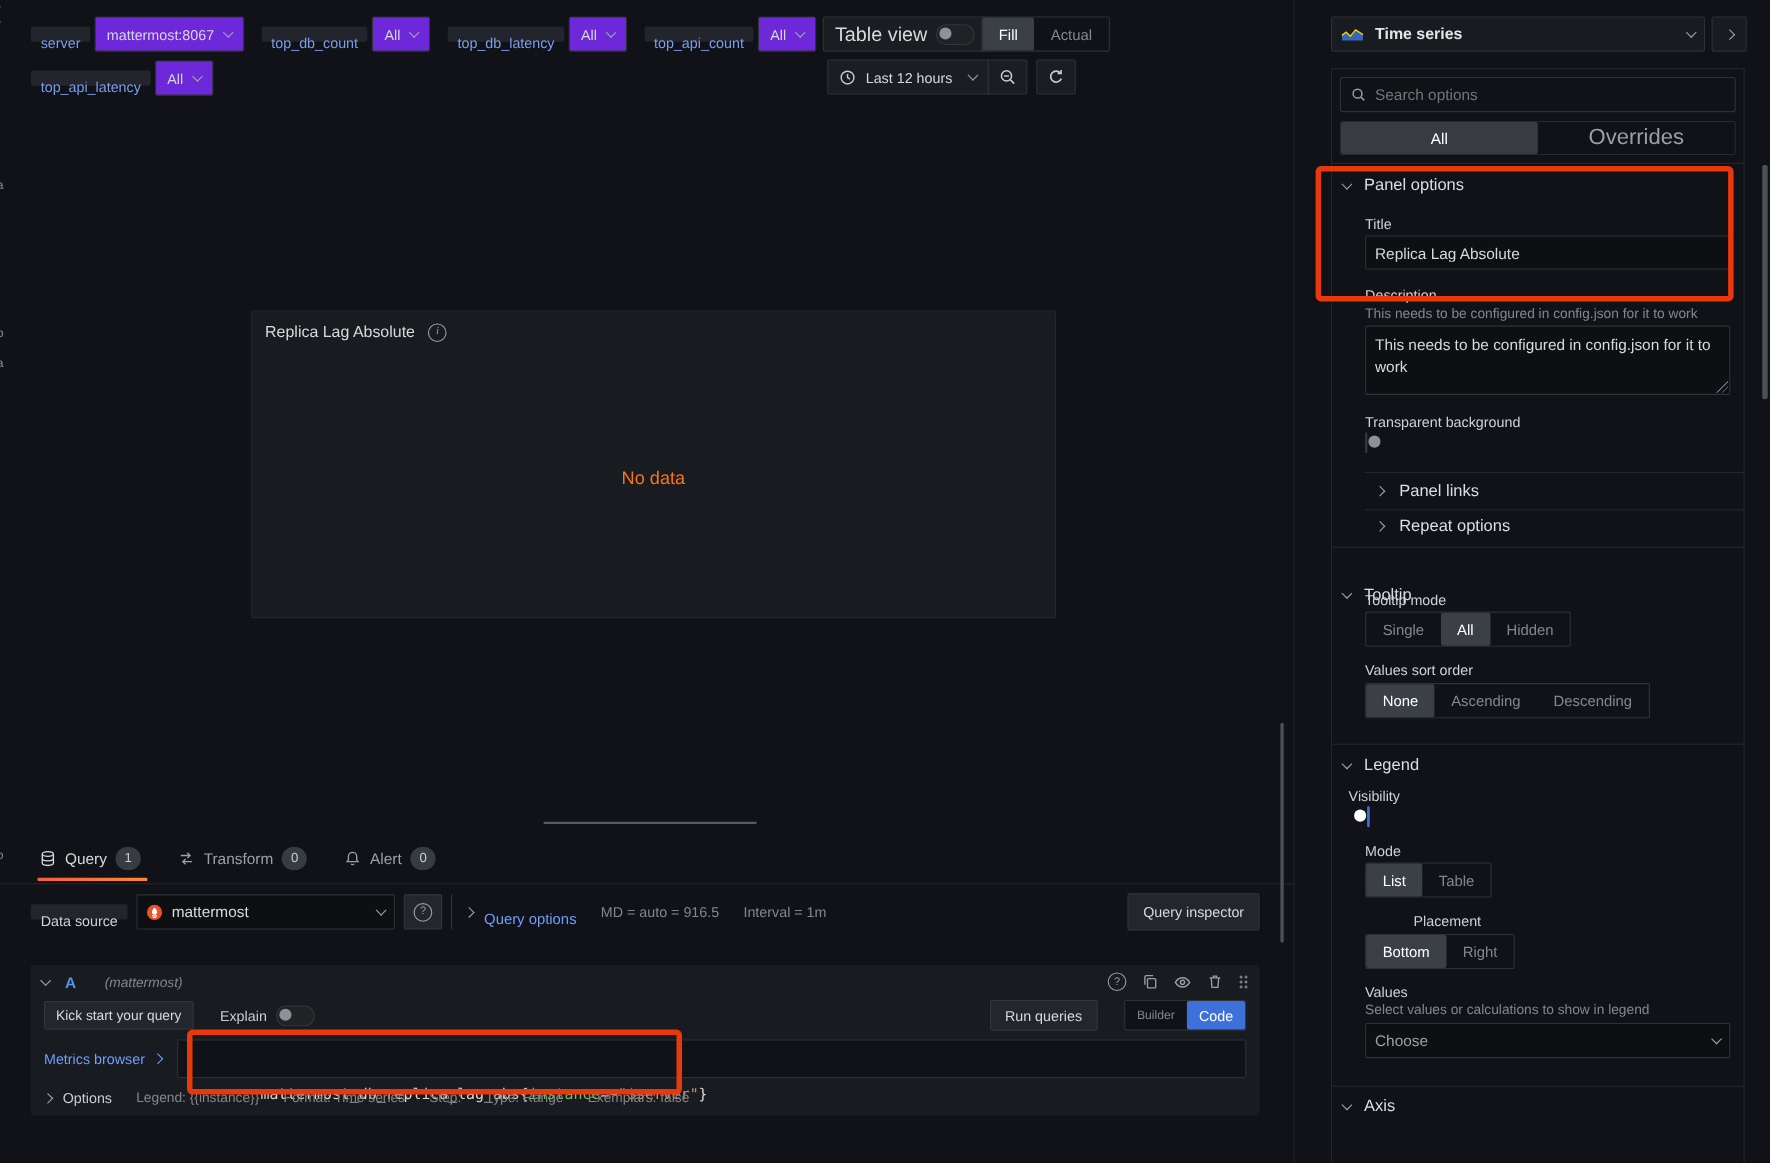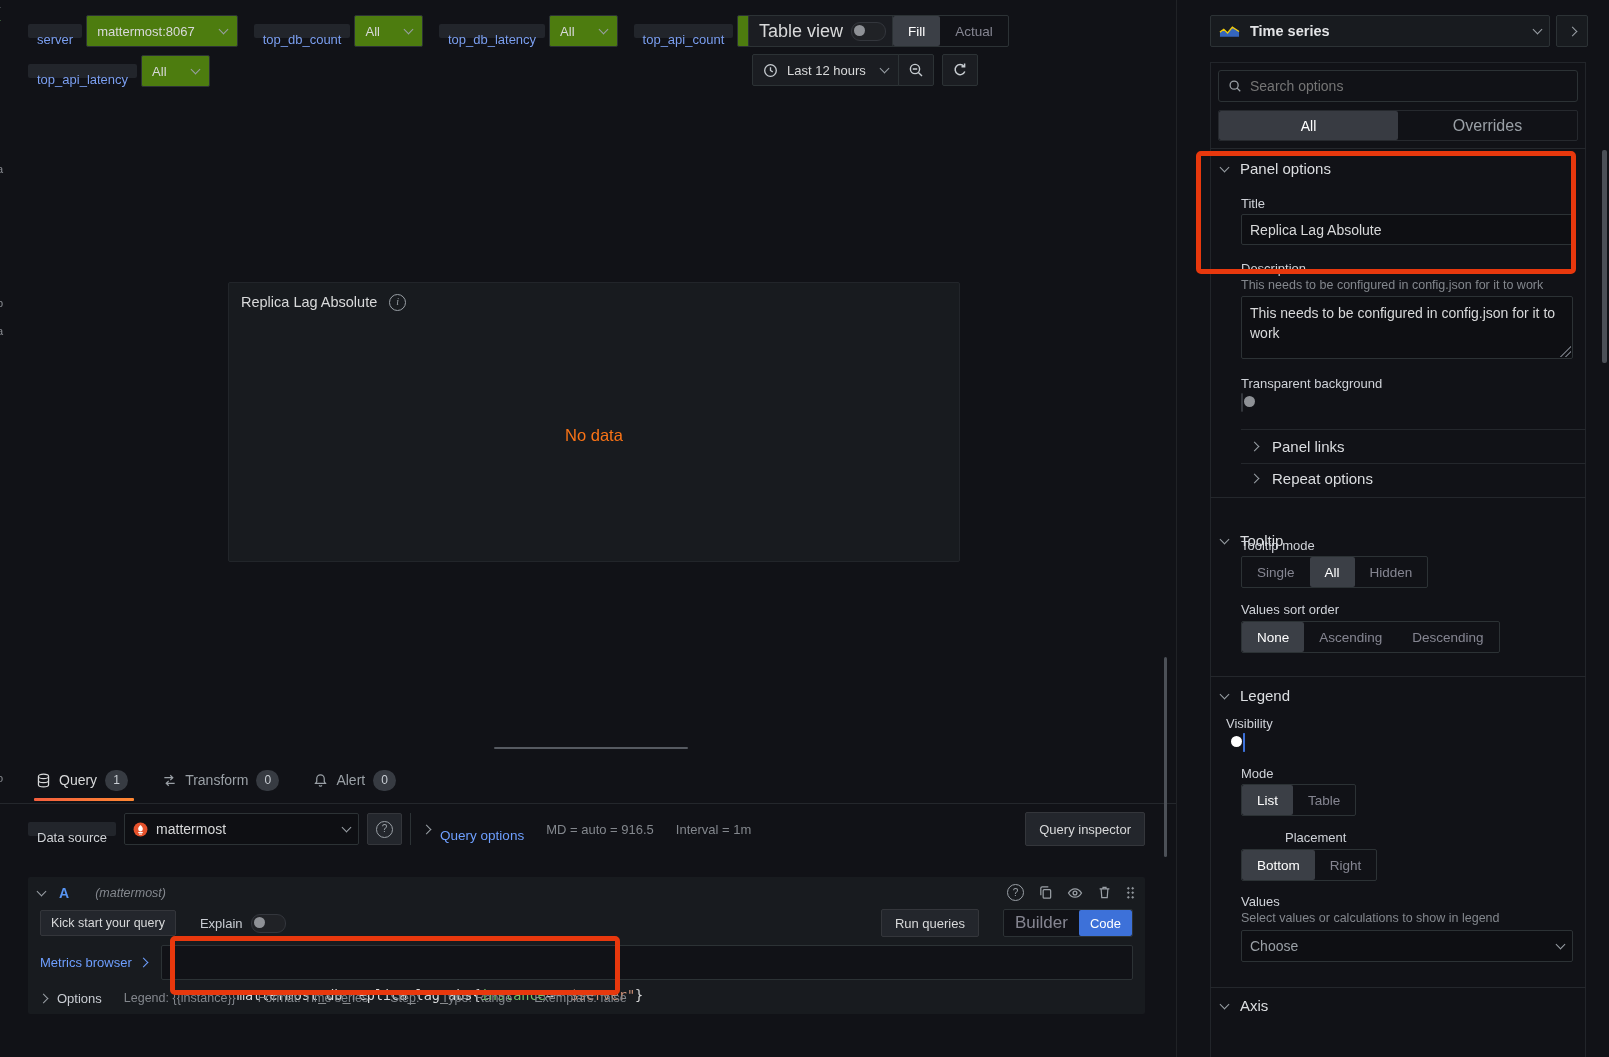--- a/index.html
+++ b/index.html
@@ -3,22 +3,22 @@
 <meta charset="utf-8">
 <style>
   html,body{margin:0;padding:0;background:#0c0d10;}
   #screen{position:relative;width:1609px;height:1057px;background:#111217;overflow:hidden;
           font-family:"Liberation Sans",sans-serif;color:#d8d9da;-webkit-font-smoothing:antialiased;}
   .abs{position:absolute;}
   .flex{display:flex;align-items:center;}
   
   .varlabel{height:14px;line-height:32px;padding:0 9px;background:#22252b;border-radius:2px;
             color:#7b9ff0;font-size:13px;}
-  .varvalue{height:30px;padding:0 10px;border:1px solid #2c3235;background:#4d7c0f;border-radius:2px;
-            display:flex;align-items:center;gap:25px;color:#d8d9da;font-size:13px;}
+  .varvalue{height:30px;padding:0 10px;border:1px solid #2c3235;background:#6d28d9;border-radius:2px;
+            display:flex;align-items:center;gap:9px;color:#d8d9da;font-size:13px;}
   .toolchip{height:30px;border:1px solid #2c3235;background:#1b1d22;border-radius:2px;
             display:flex;align-items:center;gap:8px;padding:0 10px;font-size:13px;color:#d8d9da;}
   .btnchip{height:30px;border:1px solid #34363b;background:#23262c;border-radius:2px;
            display:flex;align-items:center;padding:0 13px;font-size:13px;color:#d8d9da;}
   
   .rgroup{display:inline-flex;align-items:stretch;border:1px solid #2c3235;background:#111217;
           border-radius:2px;height:30px;}
   .ropt{display:flex;align-items:center;padding:0 15px;font-size:13.5px;color:rgba(204,204,220,.62);}
   .ropt.sel{background:#3b3f46;color:#fff;font-weight:500;border-radius:2px;}
   .ropt.selblue{background:#3d71d9;color:#fff;font-weight:500;border-radius:2px;}
@@ -263,21 +263,21 @@
         <span style="font-size:13px;color:#c9cdd3;">Explain</span>
         <span class="switch">
             <span class="knob"></span>
           </span>
       </div>
       <div style="flex:1;"></div>
       <div class="btnchip" style="height:26px;font-weight:500;">
         <span>Run queries</span>
       </div>
       <div class="rgroup" style="height:26px;">
-        <div class="ropt" style="padding:0 11px;font-size:17px;text-align:center;">Builder</div>
+        <div class="ropt" style="padding:0 11px;font-size:11px;text-align:center;">Builder</div>
         <div class="ropt selblue" style="padding:0 11px;font-size:13px;">Code</div>
       </div>
     </div>
 
     <div class="flex" style="height:40px;padding:0 12px;gap:14px;margin-top:4px;">
       <div class="flex" style="gap:8px;">
         <span style="font-size:13px;color:#6e9fff;">Metrics browser</span>
         <i class="chv r" style="border-color:#6e9fff;"></i>
       </div>
       <div class="mono" style="flex:1;height:33px;line-height:33px;background:#111217;border:1px solid #2c3235;border-radius:2px;padding:0 10px;font-size:13.5px;white-space:pre;">
@@ -329,21 +329,21 @@
           </svg>
       </span>
       <input class="ginput" style="border: none; background: transparent; flex: 1 1 0%; font-size: 14px; padding: 0px; color: rgb(216, 217, 218);" placeholder="Search options">
     </div>
 
     
     <div class="abs" style="left:41px;top:110px;width:360px;height:31px;display:grid;grid-template-columns:1fr 1fr;border:1px solid #26292e;border-radius:2px;box-sizing:border-box;background:#111217;">
       <div class="flex" style="justify-content:center;background:#383b42;color:#fff;font-weight:500;font-size:14px;border-radius:2px;">
         <span>All</span>
       </div>
-      <div class="flex" style="justify-content:center;color:#9aa0a6;font-size:16px;">
+      <div class="flex" style="justify-content:center;color:#9aa0a6;font-size:20px;">
         <span>Overrides</span>
       </div>
     </div>
 
     
     <div class="abs divider" style="left:33px;top:148px;width:376px;"></div>
     <div class="abs divider" style="left:33px;top:497px;width:376px;"></div>
     <div class="abs divider" style="left:33px;top:676px;width:376px;"></div>
     <div class="abs divider" style="left:33px;top:987px;width:376px;"></div>
 

